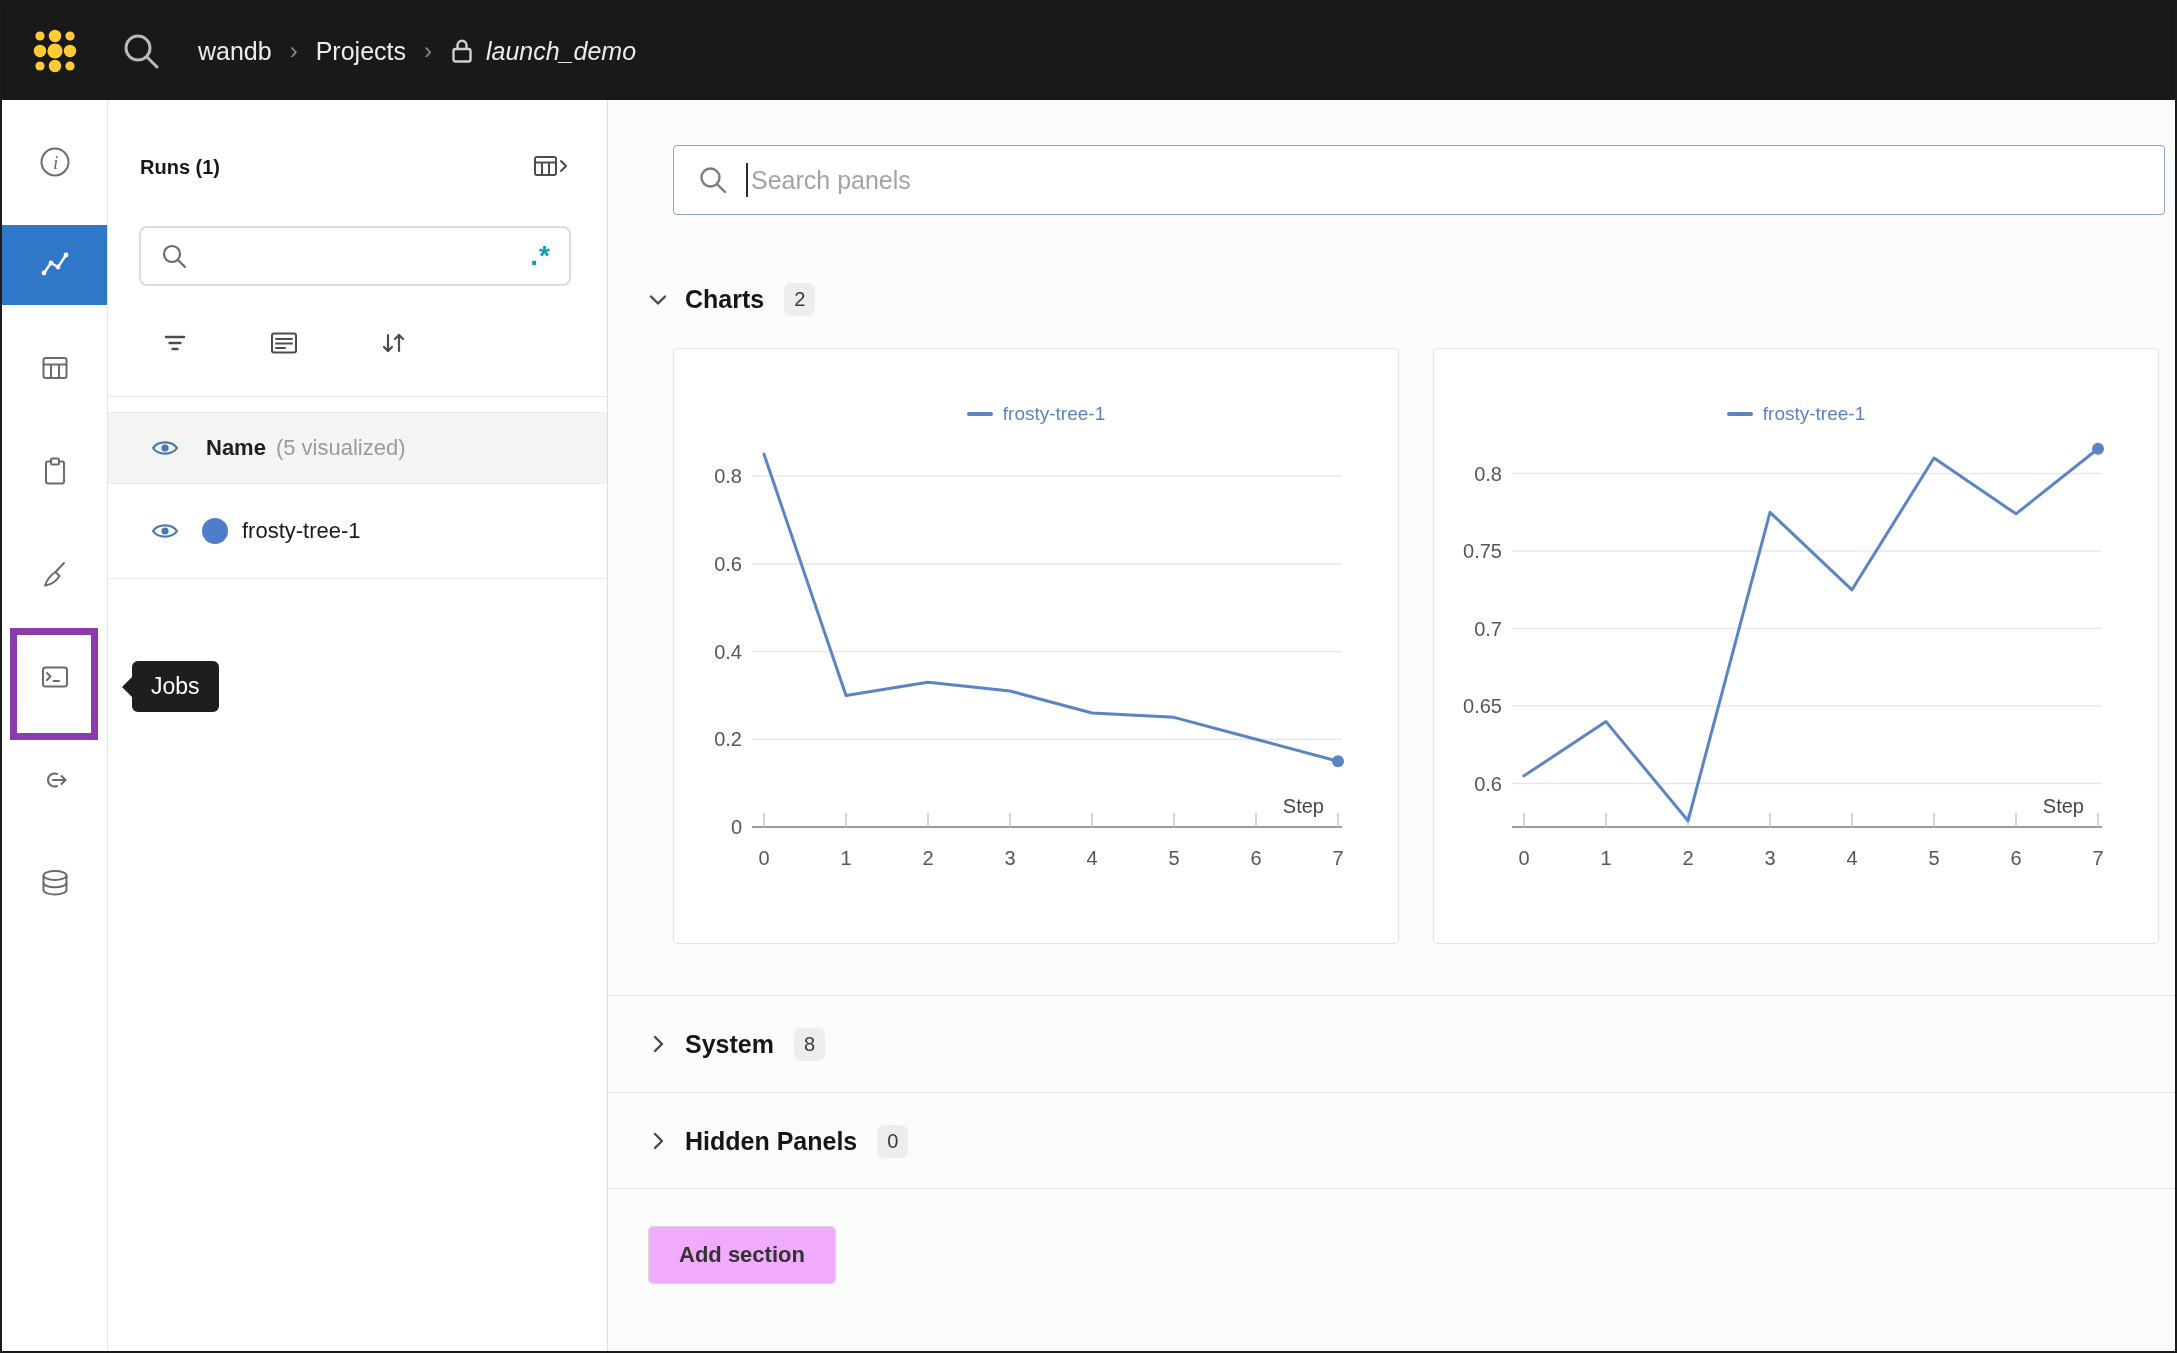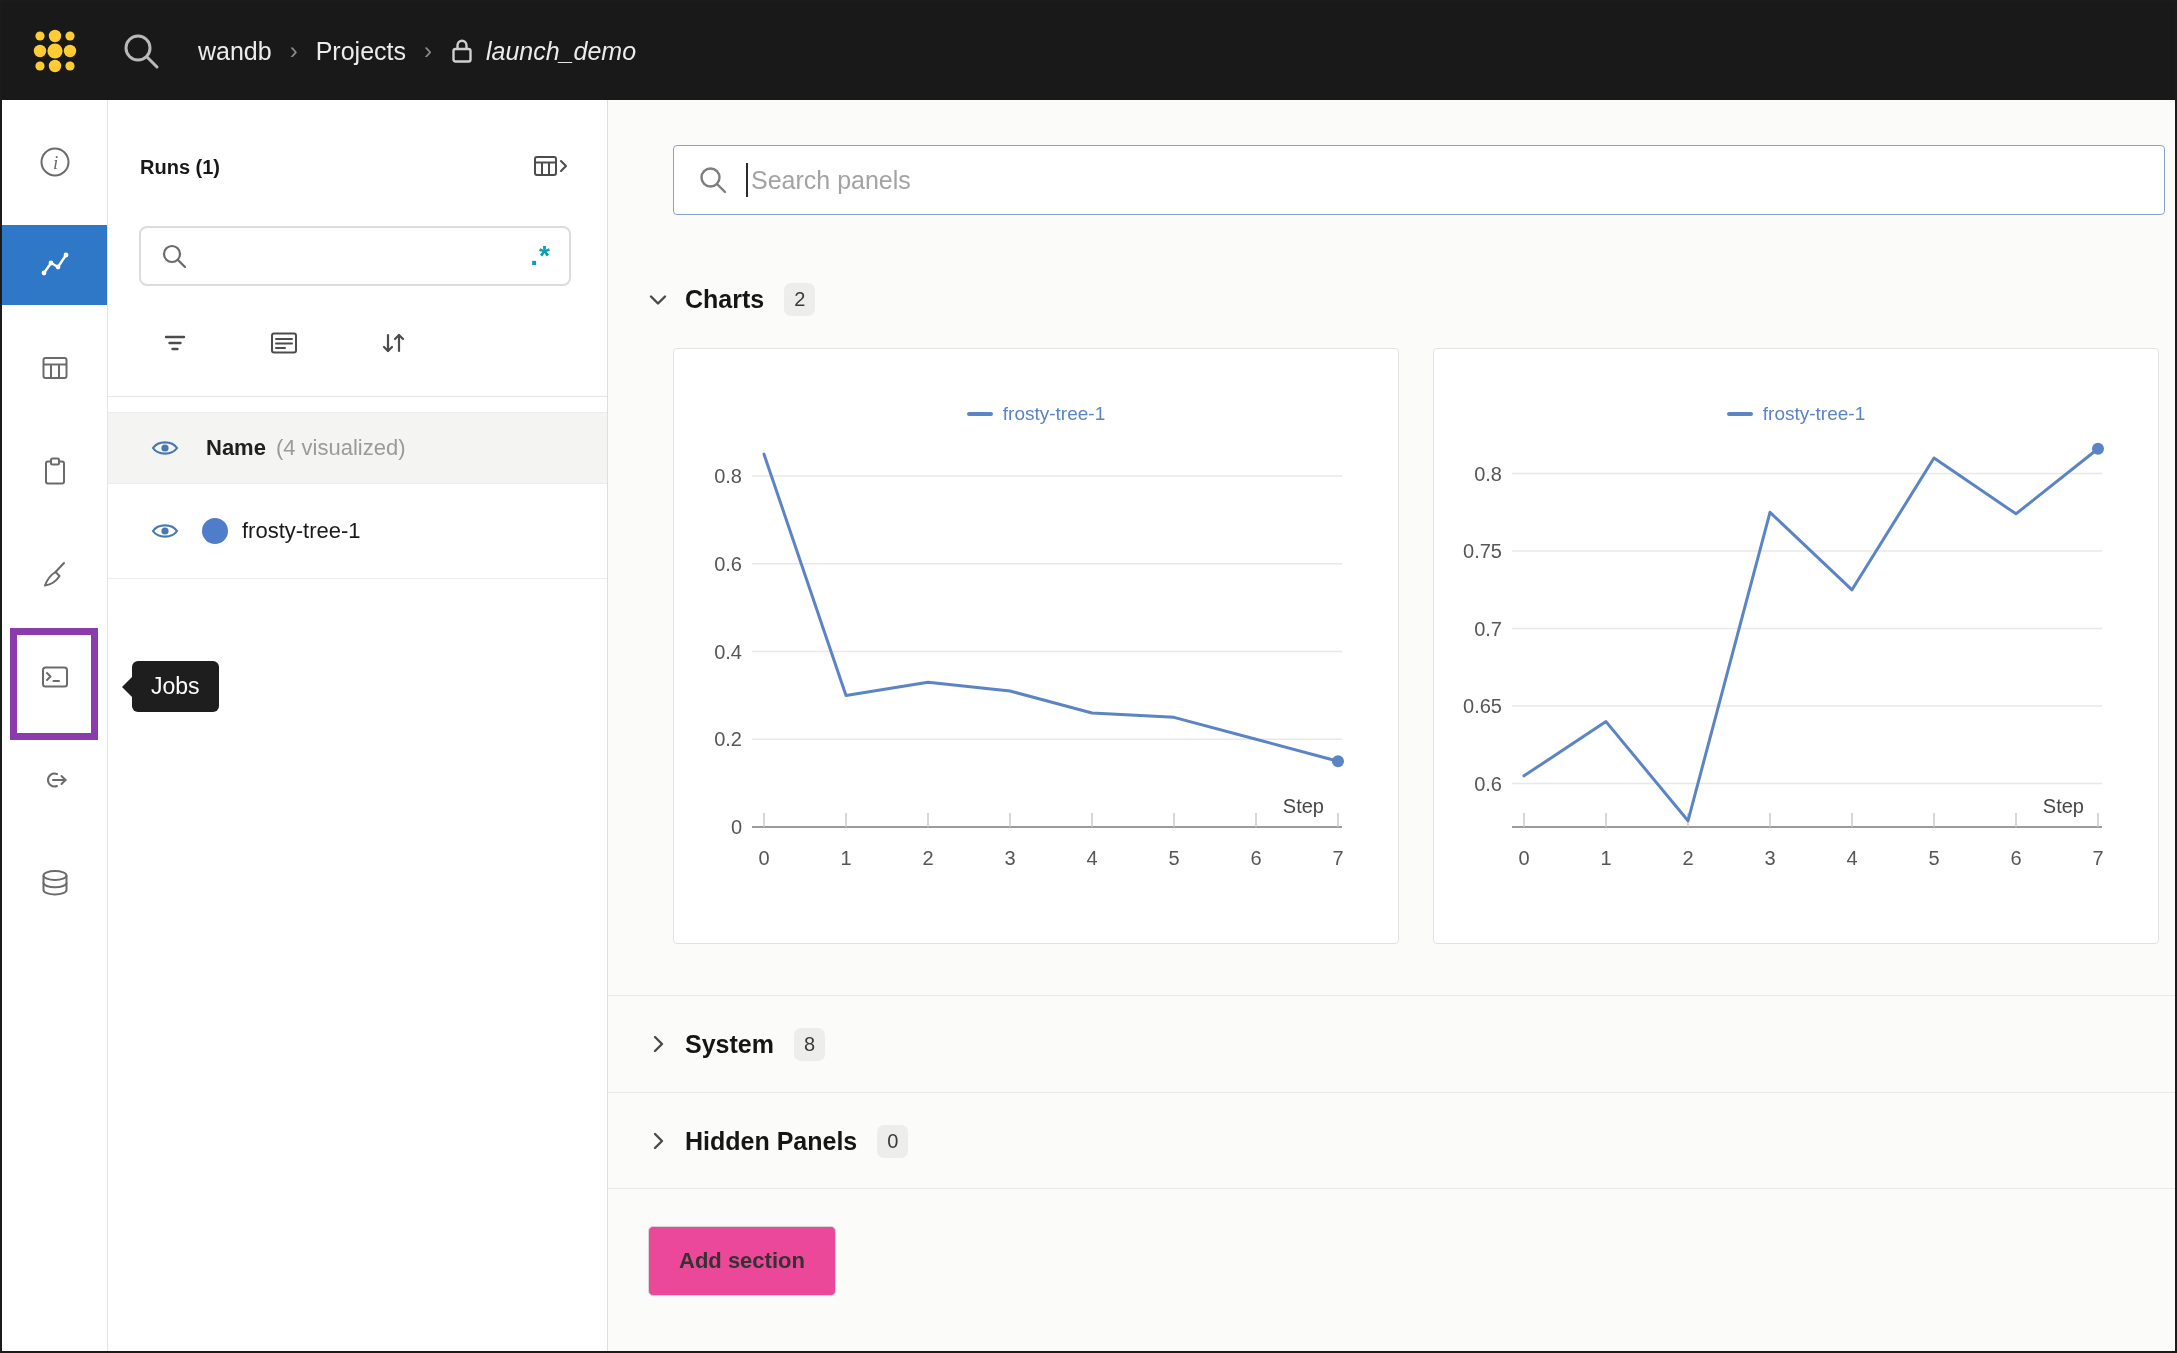--- a/index.html
+++ b/index.html
@@ -59,21 +59,21 @@
   .chart-title { font-size:22px; font-weight:700; color:#1c1c1c; }
   .chart-legend { margin-top:10px; display:inline-flex; align-items:center; gap:10px; }
   .legend-swatch { width:26px; height:4px; border-radius:2px; }
   .legend-label { font-size:19px; }
   svg.chart { display:block; margin:6px auto 0; }
   svg.chart text { font-family:"Liberation Sans",sans-serif; font-size:20px; fill:#565656; }
   svg.chart text.axis-label { fill:#474747; }
   .divider { height:1px; background:#e8e8e6; }
   .div-1 { margin-top:51px; } .div-2 { margin-top:28px; } .div-3 { margin-top:27px; }
   .hdr-sub { margin-top:28px; height:40px; }
-  .add-section { margin:37px 0 0 40px; height:70px; padding:0 30px; background:#ec4899; border:1px solid #d8d8d8; border-radius:5px; font-size:22px; font-weight:600; color:#333; font-family:"Liberation Sans",sans-serif; cursor:pointer; }
+  .add-section { margin:37px 0 0 40px; height:58px; padding:0 30px; background:#f0abfc; border:1px solid #d8d8d8; border-radius:5px; font-size:22px; font-weight:600; color:#333; font-family:"Liberation Sans",sans-serif; cursor:pointer; }
 </style>
 </head>
 <body>
 
 <div class="app">
 
   <header class="topbar">
     <svg class="logo" viewBox="0 0 58 58">
       <circle cx="14" cy="14" r="4.6" fill="#ffcc33"></circle>
         <circle cx="29" cy="14" r="6.2" fill="#ffcc33"></circle>
@@ -205,21 +205,21 @@
           <polyline points="19,13 23,9 27,13" fill="none" stroke="#4c4c4c" stroke-width="2.2" stroke-linecap="round" stroke-linejoin="round"></polyline>
         </svg>
       </div>
       <div class="runs-divider"></div>
       <div class="name-row">
         <svg width="30" height="28" viewBox="0 0 30 28" style="cursor:pointer">
           <path d="M3 14 C8 6.5 22 6.5 27 14 C22 21.5 8 21.5 3 14 Z" fill="none" stroke="#4878ad" stroke-width="2.2"></path>
           <circle cx="15" cy="14" r="3.6" fill="#4878ad"></circle>
         </svg>
         <span class="name-label">Name</span>
-        <span class="name-suffix">(4 visualized)</span>
+        <span class="name-suffix">(5 visualized)</span>
       </div>
       <div class="run-row">
         <svg width="30" height="28" viewBox="0 0 30 28" style="cursor:pointer">
           <path d="M3 14 C8 6.5 22 6.5 27 14 C22 21.5 8 21.5 3 14 Z" fill="none" stroke="#4878ad" stroke-width="2.2"></path>
           <circle cx="15" cy="14" r="3.6" fill="#4878ad"></circle>
         </svg>
         <span class="run-dot" style="background: rgb(79, 125, 201);"></span>
         <span class="run-name">frosty-tree-1</span>
       </div>
     </aside>

